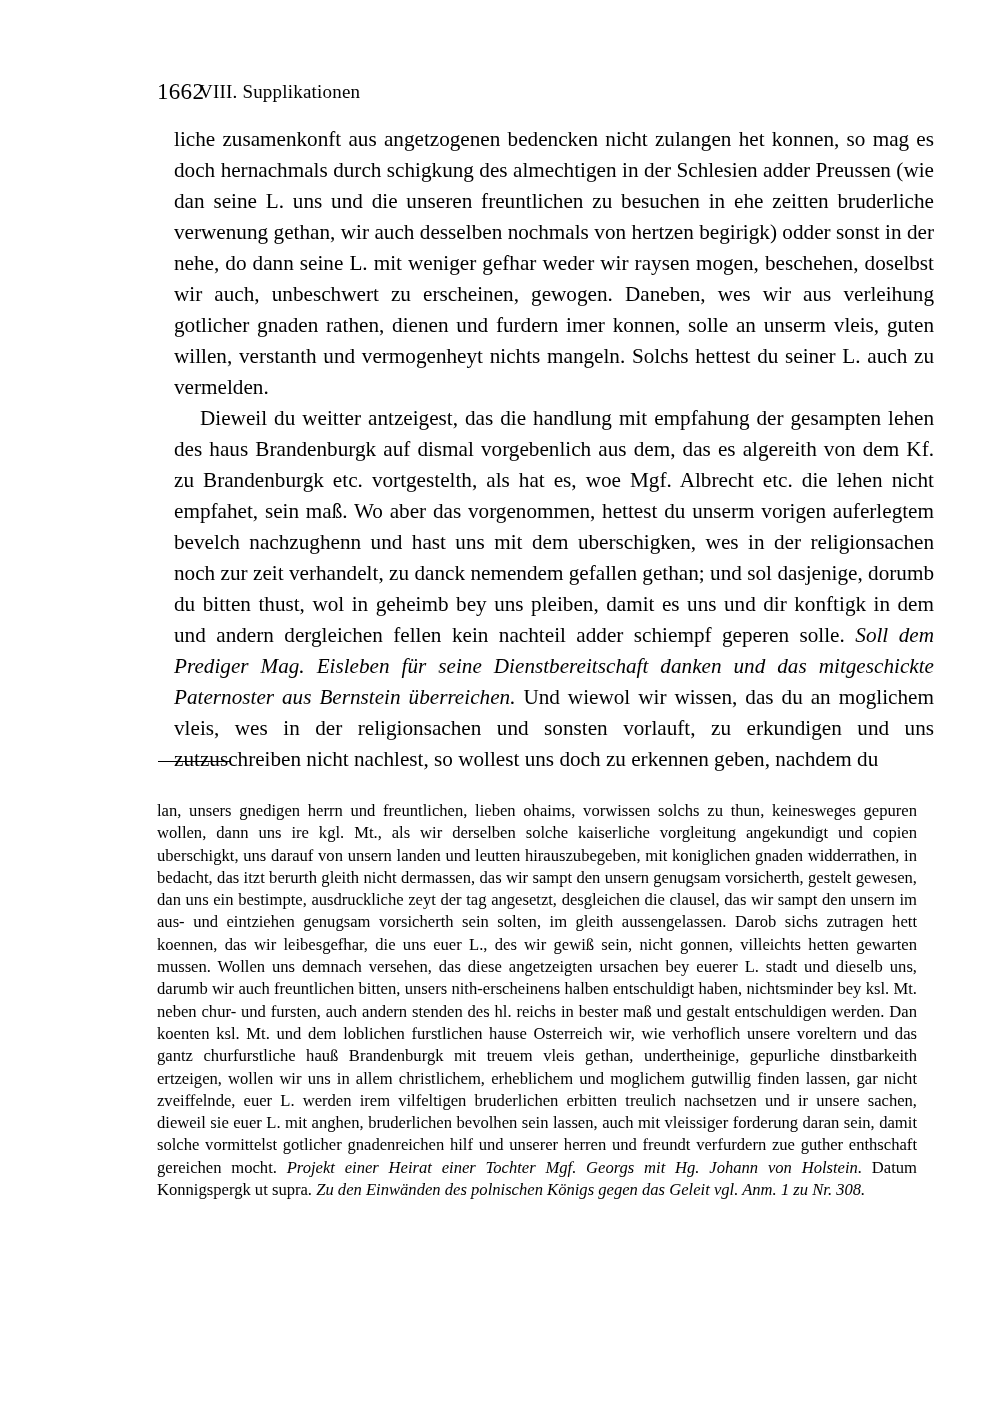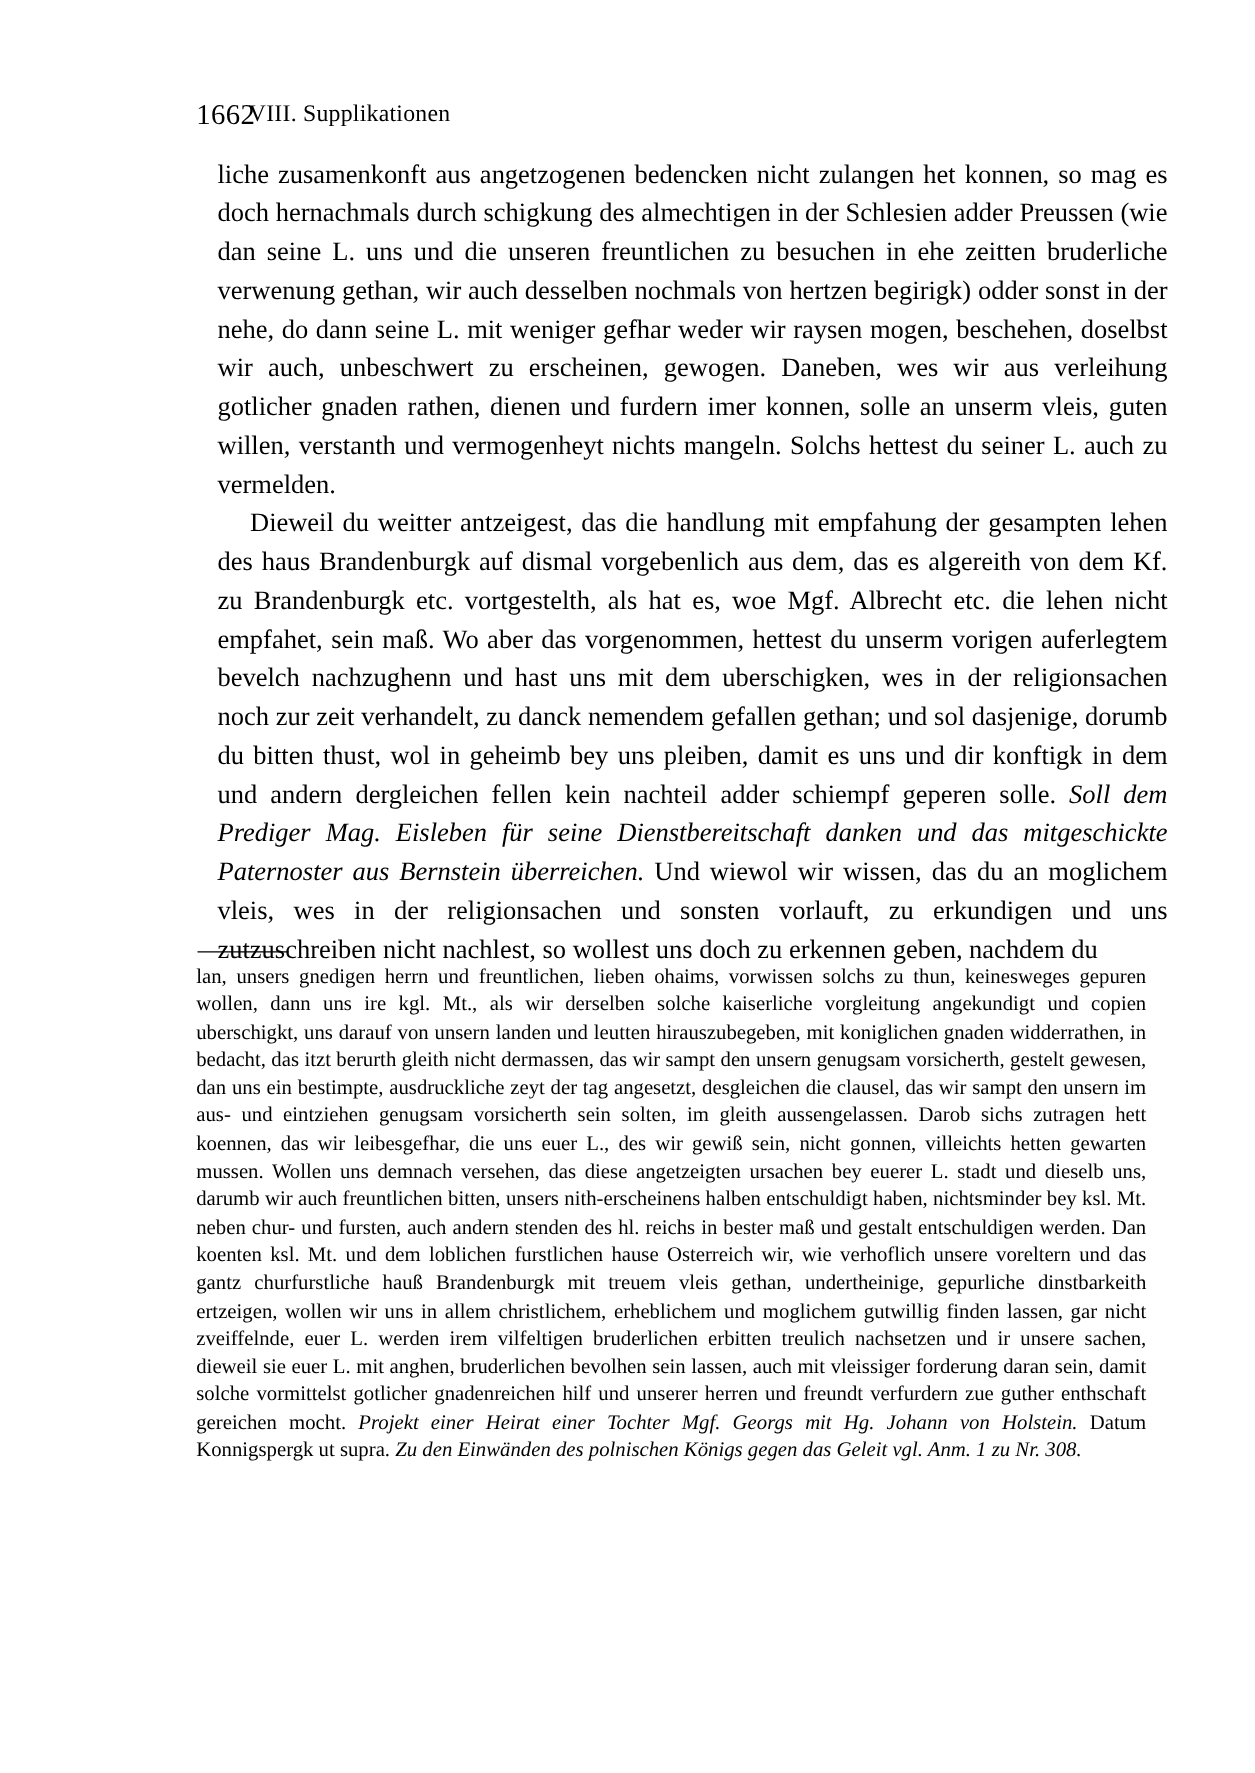--- a/index.html
+++ b/index.html
@@ -83,21 +83,21 @@
     position: absolute;
     left: 158px;
     top: 761px;
     width: 73px;
     height: 0;
     border-top: 1.4px solid #000;
   }
   .footnote-block {
     position: absolute;
     left: 157px;
-    top: 770px;
+    top: 800px;
     width: 760px;
   }
   .fn-para {
     font-size: 16.6px;
     line-height: 22.3px;
     text-align: justify;
     text-justify: inter-word;
     margin: 0;
     hyphens: manual;
     -webkit-hyphens: manual;

